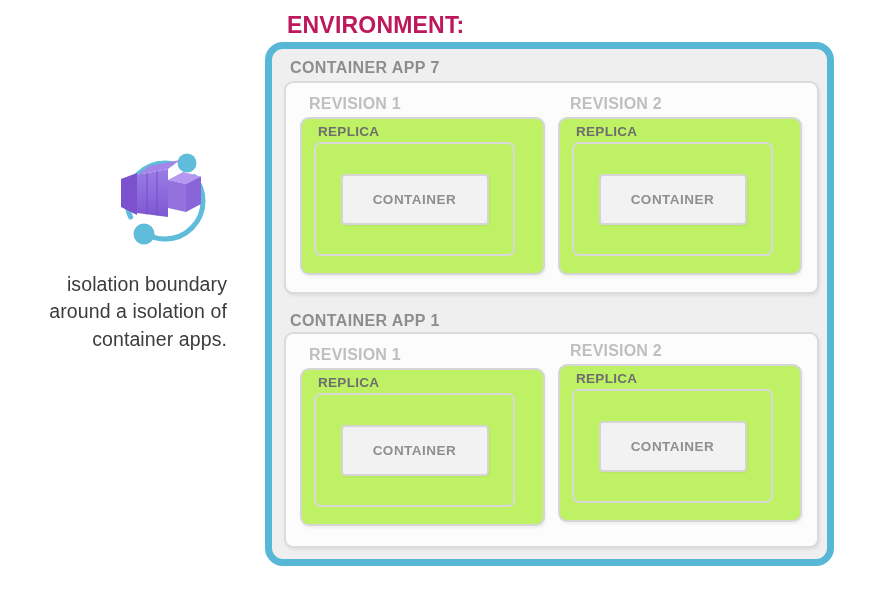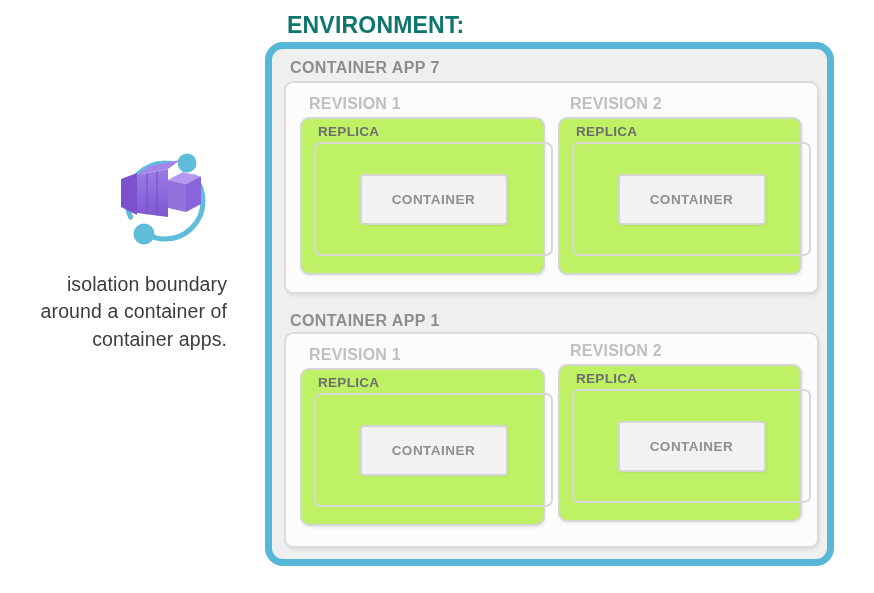--- a/index.html
+++ b/index.html
@@ -9,21 +9,21 @@
   }
   
   .side-icon{position:absolute;left:115px;top:147px;width:100px;height:106px;}
   .desc{
     position:absolute;left:18px;top:271px;width:209px;text-align:right;
     font-size:19.5px;line-height:27.4px;color:#3C3C3C;letter-spacing:.1px;
   }
   .desc .b{font-weight:bold;}
   
   .title{position:absolute;left:287px;top:12px;display:flex;align-items:baseline;gap:8px;white-space:nowrap;}
-  .t-main{font-weight:bold;font-size:23px;color:#0f766e;letter-spacing:.2px;}
+  .t-main{font-weight:bold;font-size:23px;color:#be185d;letter-spacing:.2px;}
   .t-sub{font-weight:bold;font-size:11.5px;color:#8D8D8D;letter-spacing:.4px;}
   
   .env{
     position:absolute;left:265px;top:42px;width:569px;height:524px;box-sizing:border-box;
     border:7px solid #56B7D6;border-radius:18px;background:#EFEFEF;
   }
   .app-label{position:absolute;font-weight:bold;font-size:16px;color:#8D8D8D;letter-spacing:.4px;}
   .al1{left:18px;top:10px;}
   .al2{left:18px;top:263px;}
   .app-box{
@@ -38,21 +38,21 @@
   .rl-right.up{top:8px;}
   .rev-box{
     position:absolute;top:34px;height:158px;box-sizing:border-box;background:#bef264;
     border:2px solid #D6D6D6;border-radius:9px;box-shadow:1px 2px 3px rgba(0,0,0,.06);
   }
   .rb-left{left:14px;width:245px;}
   .rb-right{left:272px;width:244px;}
   .rb-right.up{top:30px;}
   .replica-label{position:absolute;left:16px;top:5px;font-weight:bold;font-size:13.5px;color:#6E6E6E;letter-spacing:.3px;}
   .replica-box{
-    position:absolute;left:12px;top:23px;width:239px;height:114px;box-sizing:border-box;
+    position:absolute;left:12px;top:23px;width:201px;height:114px;box-sizing:border-box;
     border:2px solid #D8D8D8;border-radius:7px;
     display:flex;align-items:center;justify-content:center;
   }
   .container-box{
     width:148px;height:51px;box-sizing:border-box;background:#F2F2F2;
     border:2px solid #D5D5D5;border-radius:4px;
     display:flex;align-items:center;justify-content:center;
     font-weight:bold;font-size:13.5px;color:#8F8F8F;letter-spacing:.5px;
     box-shadow:1px 1px 2px rgba(0,0,0,.05);
   }
@@ -81,21 +81,21 @@
   <line x1="32" y1="25.5" x2="32" y2="66.5" stroke="#7250C6" stroke-width="1.8" opacity=".55"></line>
   <line x1="42" y1="23.5" x2="42" y2="67.5" stroke="#7250C6" stroke-width="1.8" opacity=".55"></line>
 
   <polygon points="53,32 68,24 86,28.5 71,36" fill="#B698F0"></polygon>
   <polygon points="53,32 71,36 71,64 53,60" fill="#9372DE"></polygon>
   <polygon points="71,36 86,28.5 86,56 71,64" fill="#8A65DA"></polygon>
 </svg>
 
 <div class="desc">
   <div>isolation boundary</div>
-  <div>around a container of</div>
+  <div>around a isolation of</div>
   <div>container apps.</div>
 </div>
 
 <div class="title">
   <span class="t-main">ENVIRONMENT:</span>
 </div>
 
 <div class="env">
 
   <div class="app-label al1">CONTAINER APP 7</div>

